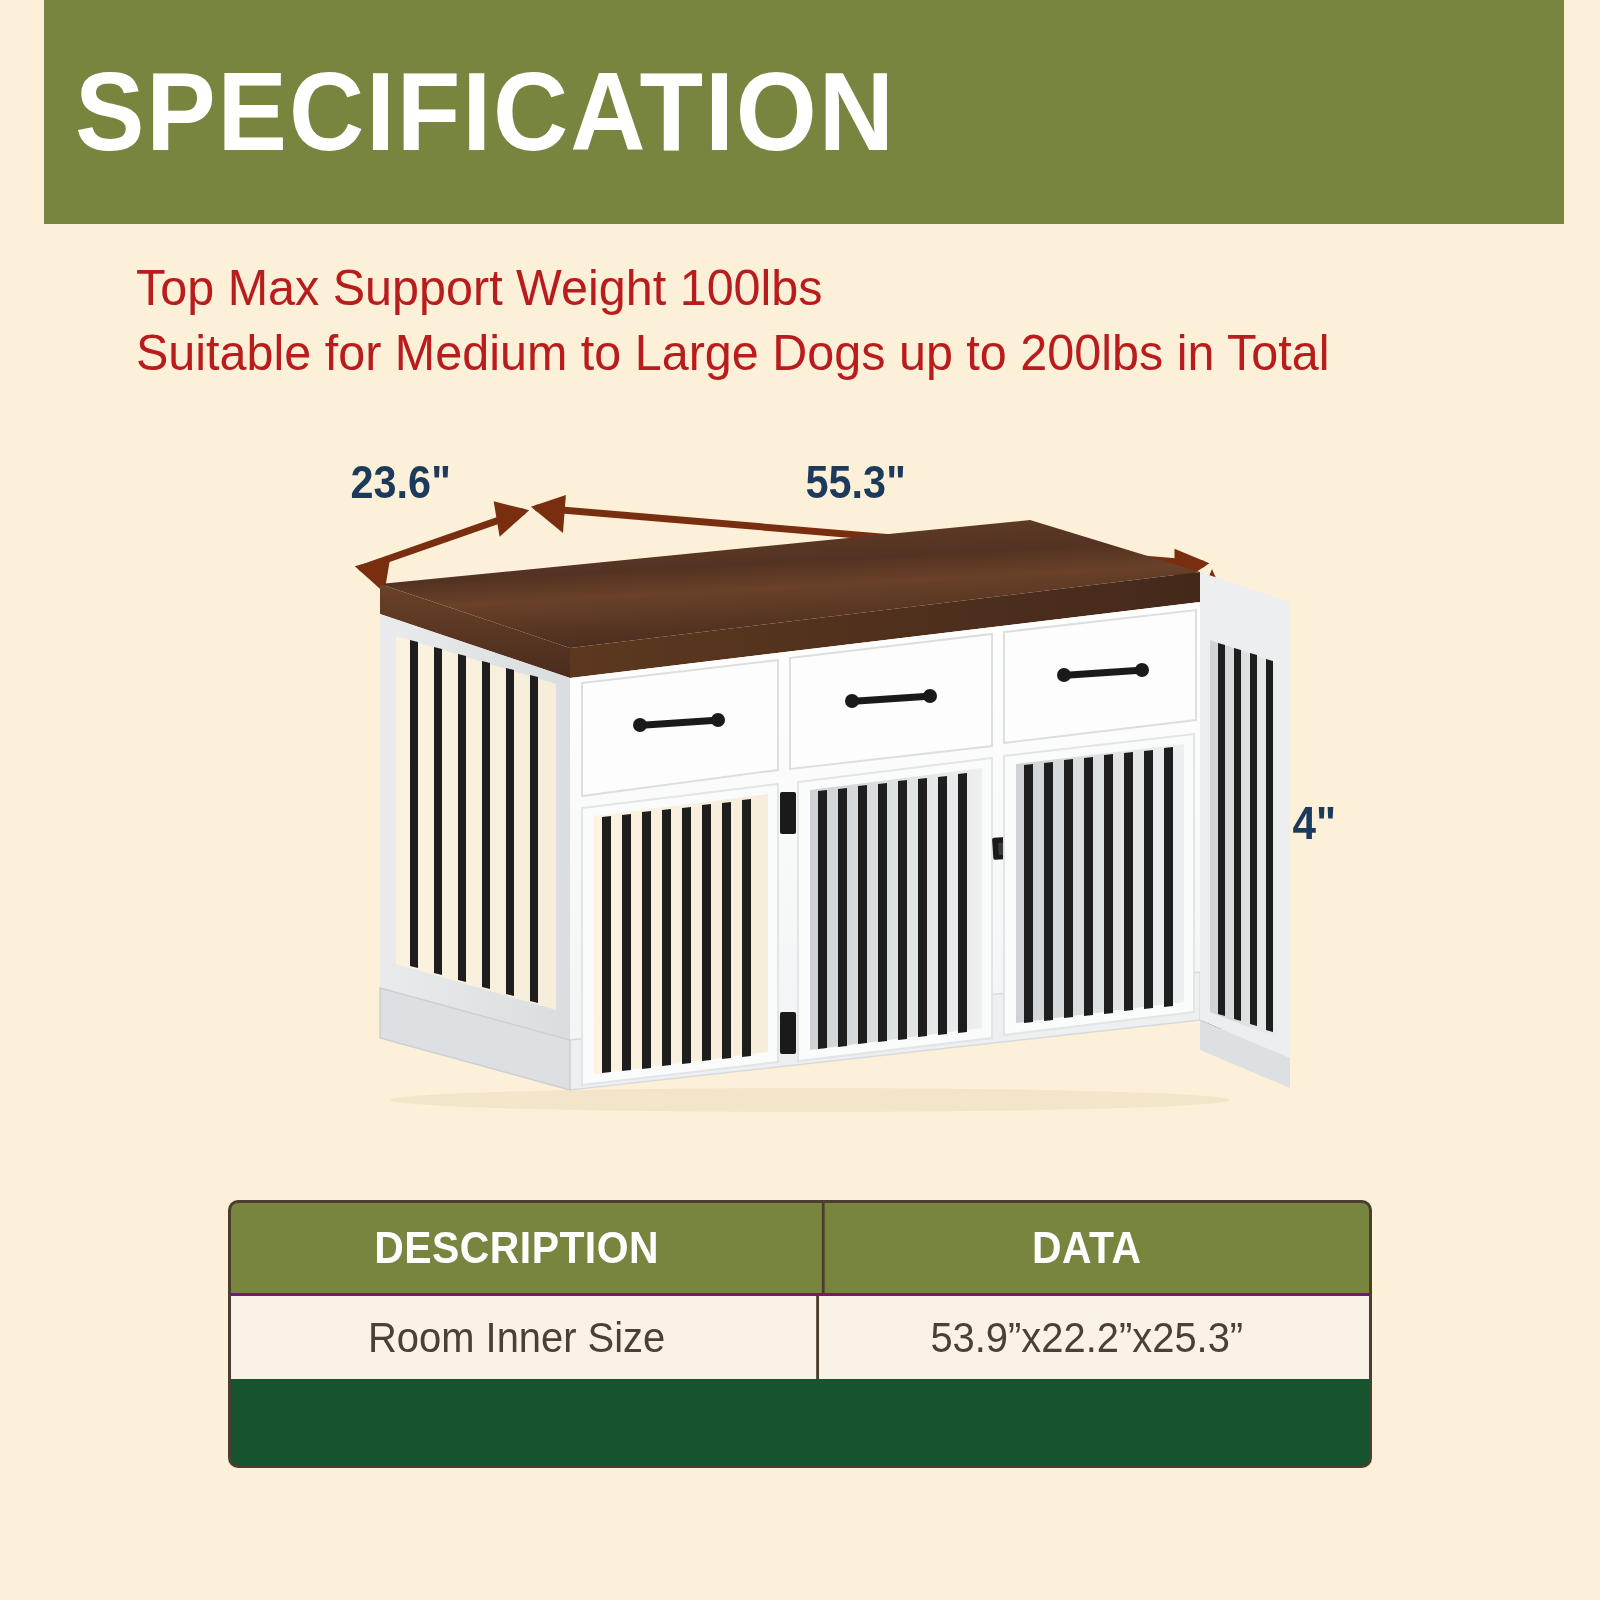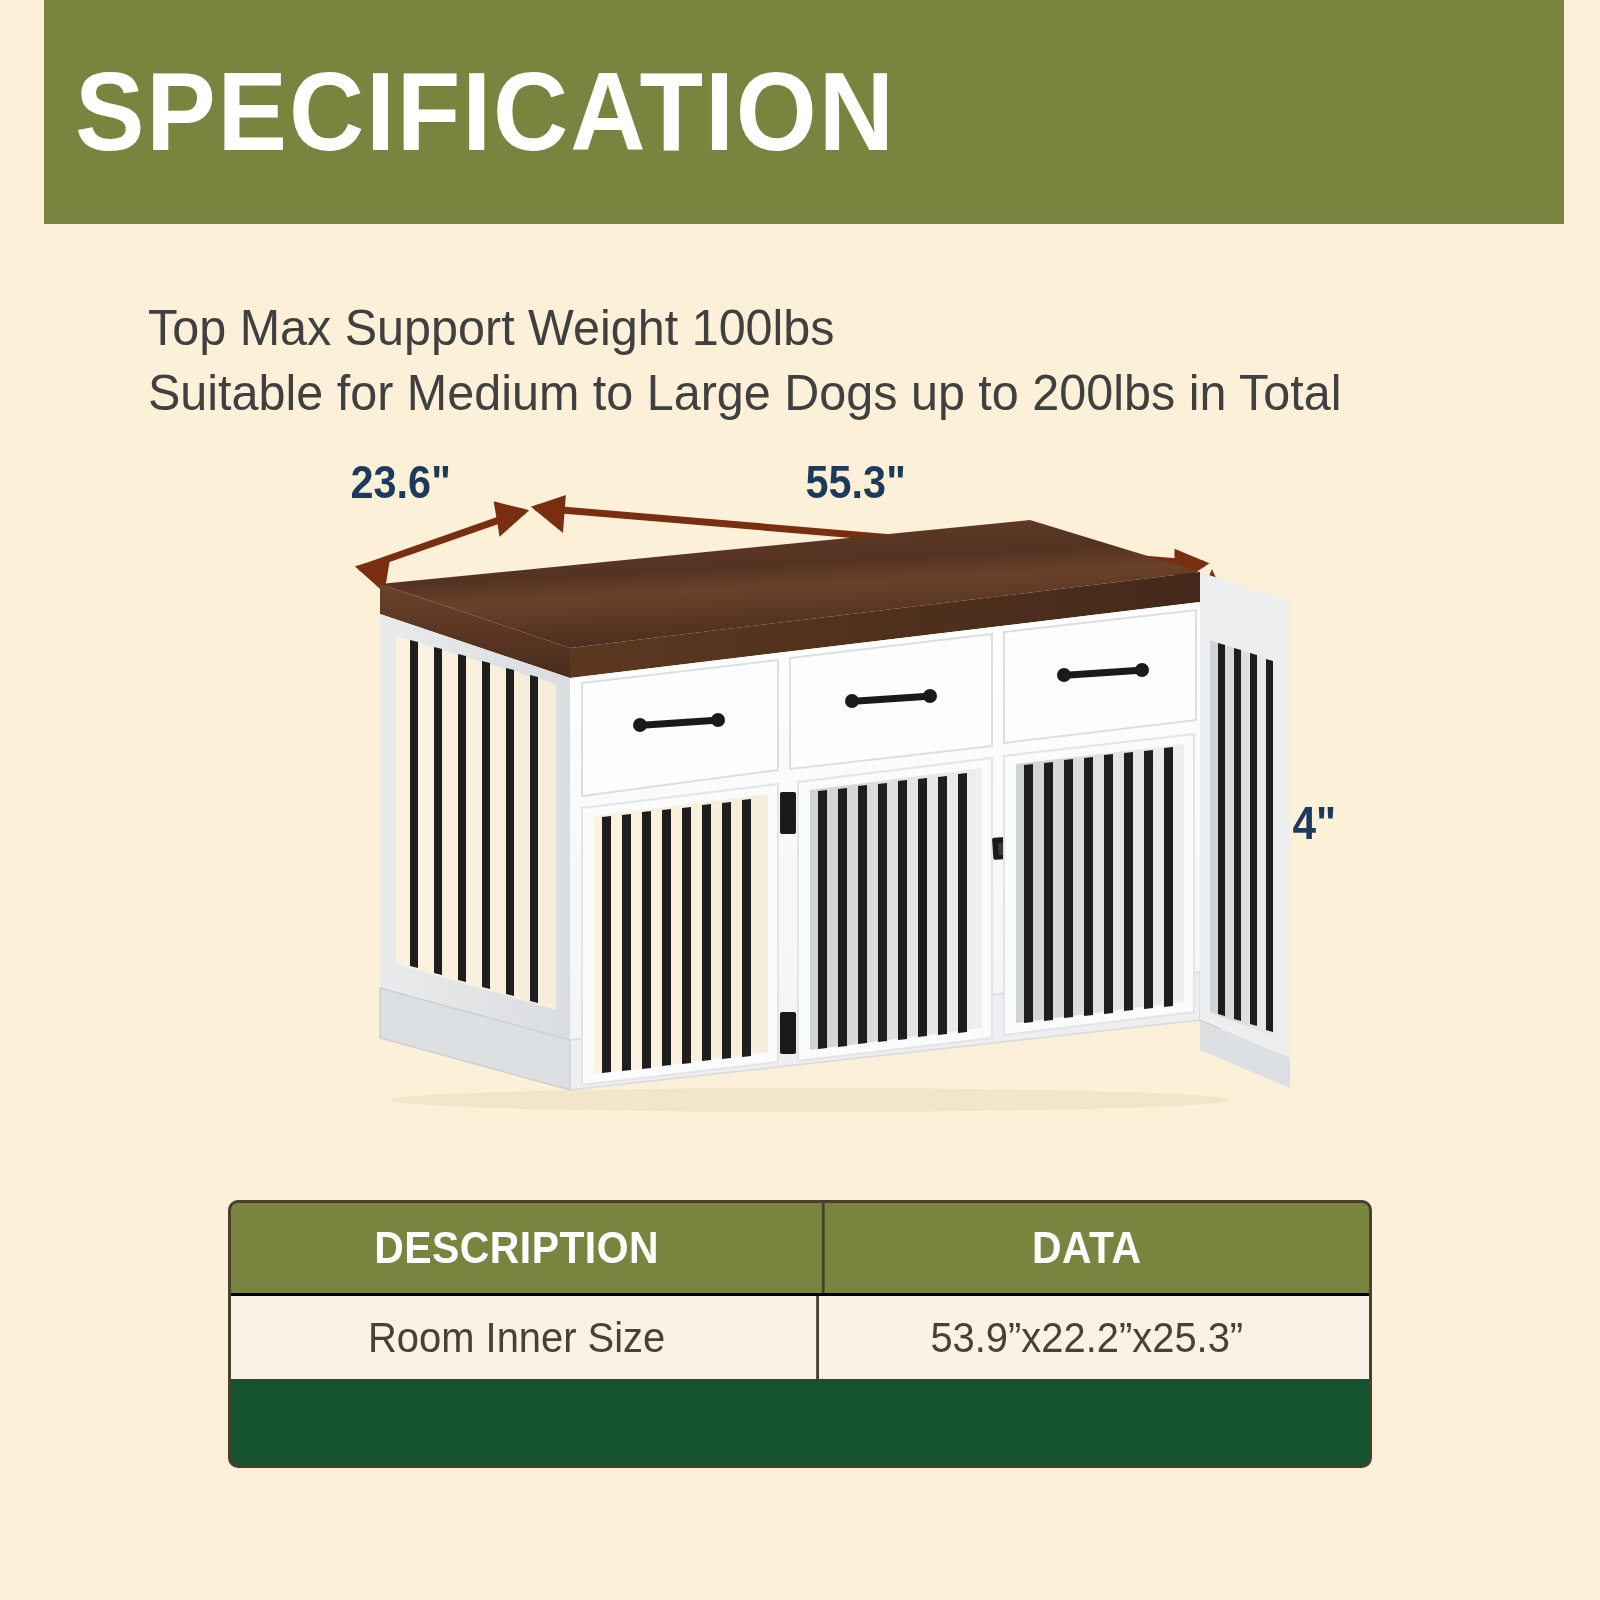--- a/index.html
+++ b/index.html
@@ -23,23 +23,22 @@
     font-size:112px;
     font-weight:700;
     letter-spacing:2px;
     font-family:"Liberation Sans", sans-serif;
     transform:scaleX(0.93);
     line-height:1;
   }
 
   
   .subtitle-block{
-    position:absolute;left:148px;top:256px;width:1320px;
-    color:#404040;
-    margin-top:40px;
+    position:absolute;left:136px;top:256px;width:1320px;
+    color:#b91c1c;
   }
   .subtitle-line{
     font-size:50px;
     line-height:1.30;
     font-weight:400;
     transform:scaleX(0.97);
     transform-origin:left center;
     white-space:nowrap;
   }
 
@@ -68,21 +67,21 @@
     position:absolute;left:228px;top:1200px;
     width:1144px;height:268px;
     border:3px solid #4A3E2E;
     border-radius:10px;
     overflow:hidden;
     box-sizing:border-box;
     background:#14532d;
   }
   .spec-row{display:flex;width:100%;box-sizing:border-box;}
   .spec-row.head{height:90px;background:#77853E;}
-  .spec-row.body{height:86px;background:#FAF2E7;border-top:3px solid #000000;}
+  .spec-row.body{height:86px;background:#FAF2E7;border-top:3px solid #701a75;}
   .cell{
     display:flex;align-items:center;justify-content:center;
     box-sizing:border-box;
     height:100%;
   }
   .cell.c1{width:50.2%;}
   .cell.c2{width:49.8%;border-left:3px solid #4A3E2E;}
   .head .cell{
     color:#FFFFFF;font-size:44px;font-weight:700;letter-spacing:0.5px;
     transform:scaleX(0.93);

